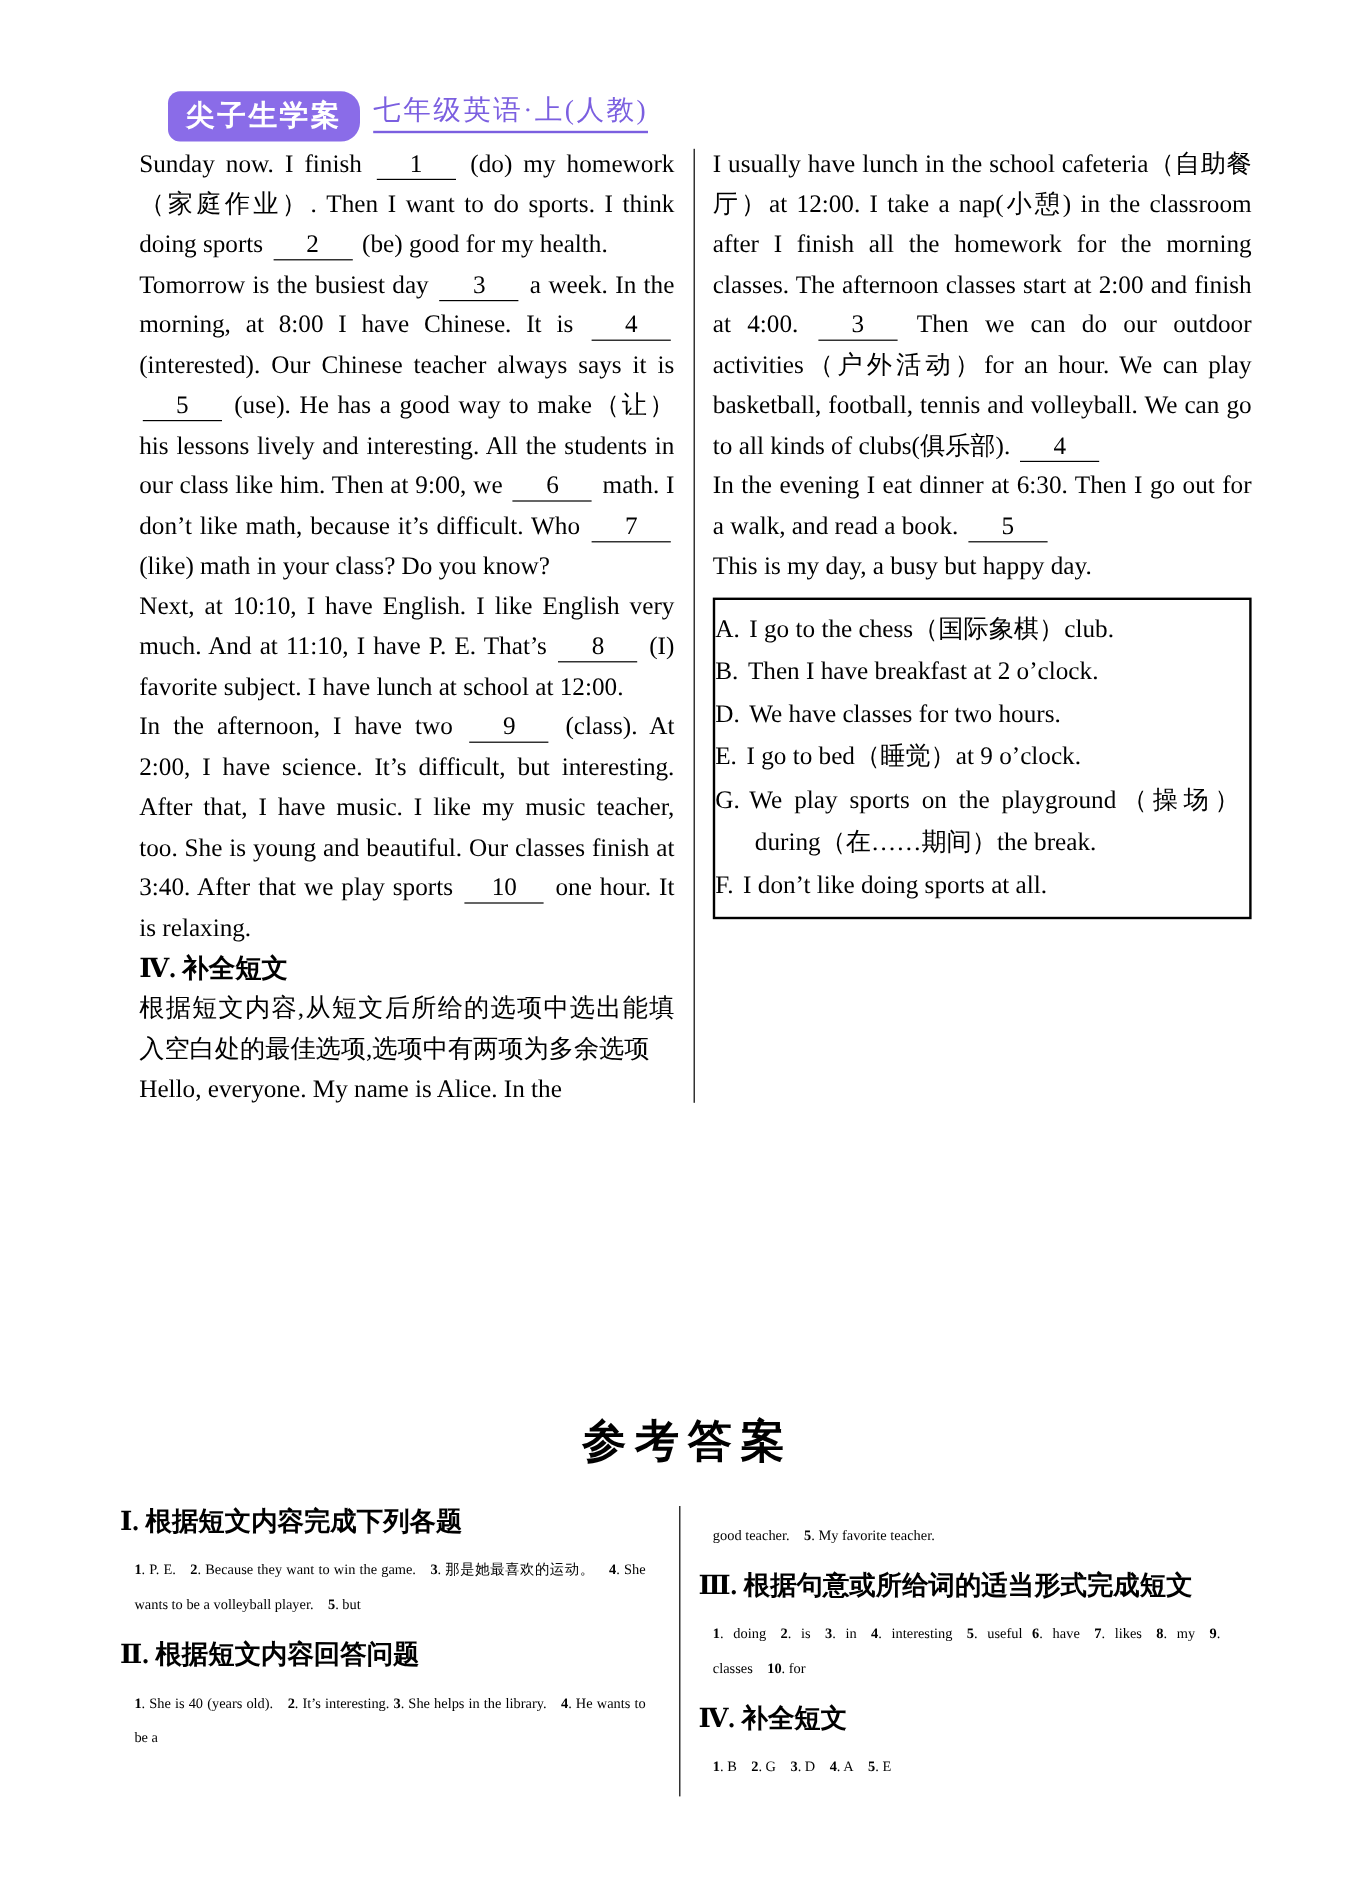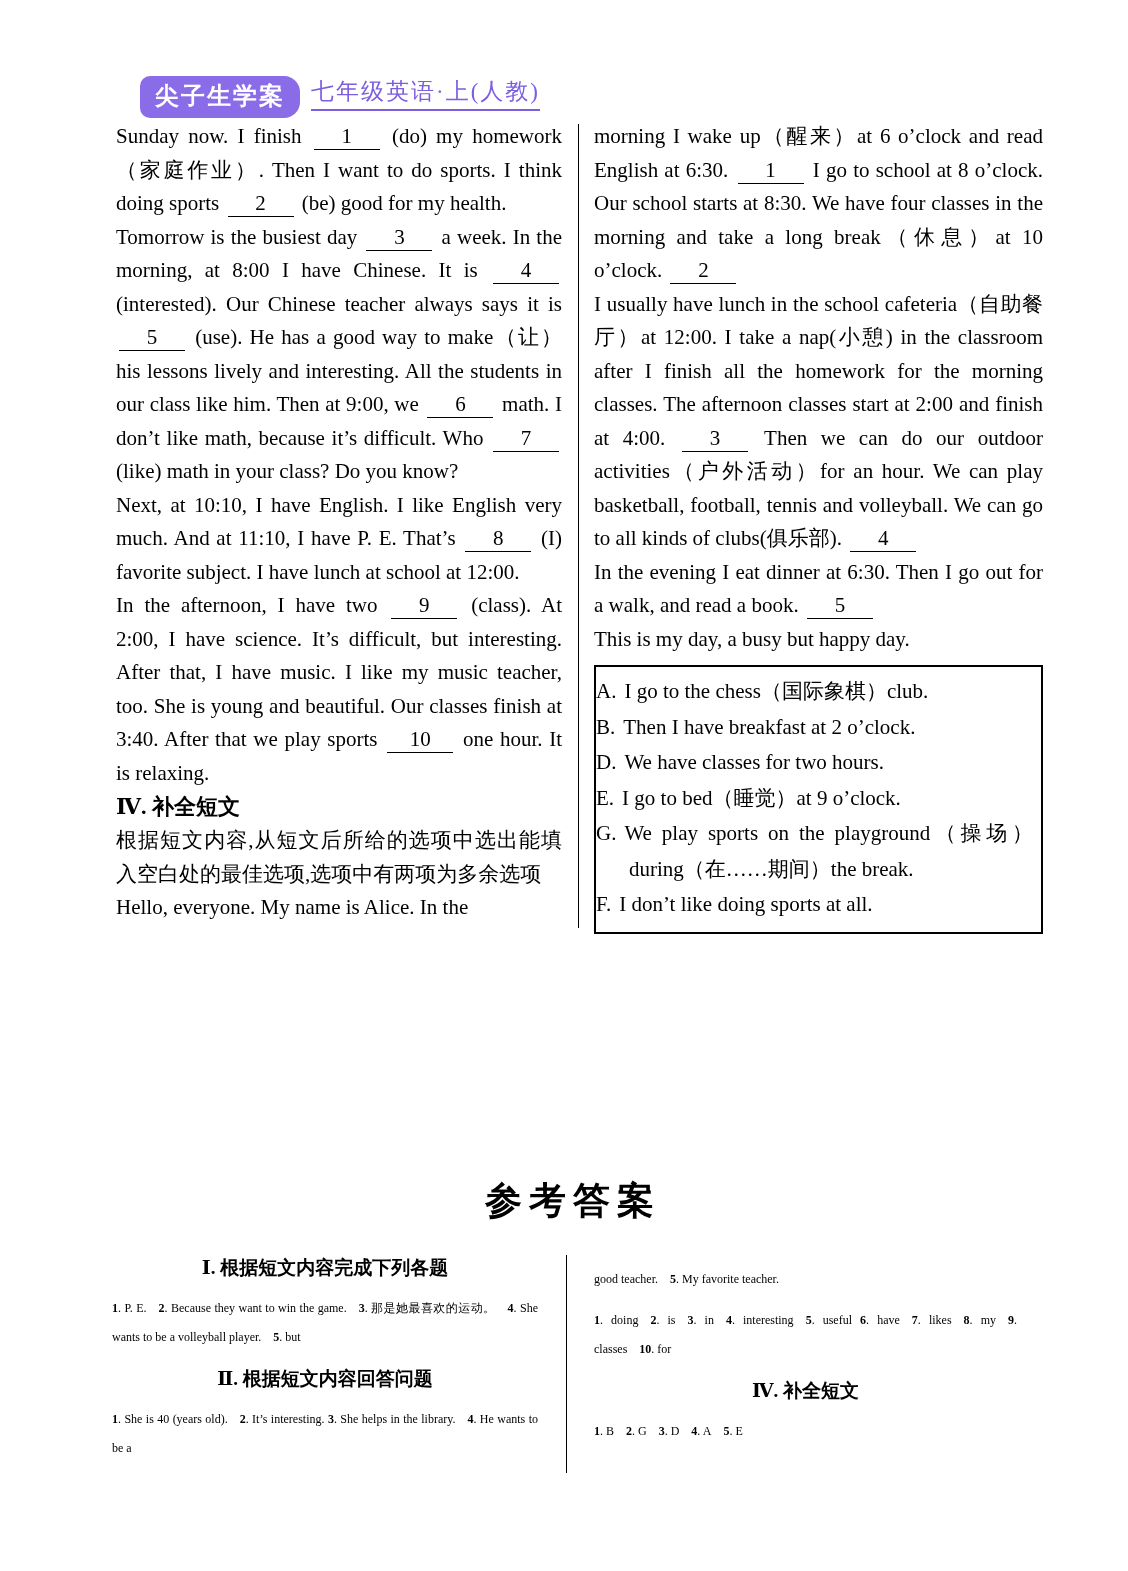--- a/index.html
+++ b/index.html
@@ -46,21 +46,21 @@
   
   .answers-title {
     position:absolute; top:1176px; left:0; width:100%; margin:0;
     text-align:center; font-size:37px; font-weight:bold; letter-spacing:7px; padding-left:18px;
     box-sizing:border-box;
   }
   .answers-section { position:absolute; top:1253px; left:100px; width:930px; display:flex; }
   .ans-left  { width:450px; }
   .ans-right { width:447px; }
   .ans-divider { width:1px; background:#000; margin:2px 15px 2px 16px; }
-  .ans-heading { margin:0; font-size:19px; line-height:29px; font-weight:bold;text-align:center; }
+  .ans-heading { margin:0; font-size:22px; line-height:29px; font-weight:bold; }
   .ans-items   { margin:12px; font-size:12px;   line-height:29px; text-align:justify; }
   .ans-items b { font-weight:bold; }
 </style>
 </head>
 <body>
 
 <div class="page">
 
   <div class="header">
     <span class="badge">尖子生学案</span>
@@ -74,21 +74,20 @@
       <p class="body-par">Next, at 10:10, I have English. I like English very much. And at 11:10, I have P. E. That’s <span class="blank">8</span> (I) favorite subject. I have lunch at school at 12:00.</p>
       <p class="body-par">In the afternoon, I have two <span class="blank">9</span> (class). At 2:00, I have science. It’s difficult, but interesting. After that, I have music. I like my music teacher, too. She is young and beautiful. Our classes finish at 3:40. After that we play sports <span class="blank">10</span> one hour. It is relaxing.</p>
       <p class="section-heading">Ⅳ. 补全短文</p>
       <p class="body-par">根据短文内容,从短文后所给的选项中选出能填入空白处的最佳选项,选项中有两项为多余选项</p>
       <p class="intro-line">Hello, everyone. My name is Alice. In the</p>
     </div>
 
     <div class="v-divider"></div>
 
     <div class="col-right">
-      <p class="body-par">morning I wake up（醒来）at 6 o’clock and read English at 6:30. <span class="blank">1</span> I go to school at 8 o’clock. Our school starts at 8:30. We have four classes in the morning and take a long break（休息）at 10 o’clock. <span class="blank">2</span></p>
       <p class="body-par">I usually have lunch in the school cafeteria（自助餐厅）at 12:00. I take a nap(小憩) in the classroom after I finish all the homework for the morning classes. The afternoon classes start at 2:00 and finish at 4:00. <span class="blank">3</span> Then we can do our outdoor activities（户外活动）for an hour. We can play basketball, football, tennis and volleyball. We can go to all kinds of clubs(俱乐部). <span class="blank">4</span></p>
       <p class="body-par">In the evening I eat dinner at 6:30. Then I go out for a walk, and read a book. <span class="blank">5</span></p>
       <p class="body-par">This is my day, a busy but happy day.</p>
 
       <div class="options-box">
         <p class="option-line">
           <span class="option-label">A.</span><span>I go to the chess（国际象棋）club.</span>
         </p>
         <p class="option-line">
           <span class="option-label">B.</span><span>Then I have breakfast at 2 o’clock.</span>
@@ -116,19 +115,20 @@
       <p class="ans-heading">Ⅰ. 根据短文内容完成下列各题</p>
       <p class="ans-items"><b>1</b>. P. E. <b>2</b>. Because they want to win the game. <b>3</b>. 那是她最喜欢的运动。 <b>4</b>. She wants to be a volleyball player. <b>5</b>. but</p>
       <p class="ans-heading">Ⅱ. 根据短文内容回答问题</p>
       <p class="ans-items"><b>1</b>. She is 40 (years old). <b>2</b>. It’s interesting. <b>3</b>. She helps in the library. <b>4</b>. He wants to be a</p>
     </div>
 
     <div class="ans-divider"></div>
 
     <div class="ans-right">
       <p class="ans-items">good teacher. <b>5</b>. My favorite teacher.</p>
+      <p class="ans-heading">Ⅲ. 根据句意或所给词的适当形式完成短文</p>
       <p class="ans-items"><b>1</b>. doing <b>2</b>. is <b>3</b>. in <b>4</b>. interesting <b>5</b>. useful <b>6</b>. have <b>7</b>. likes <b>8</b>. my <b>9</b>. classes <b>10</b>. for</p>
       <p class="ans-heading">Ⅳ. 补全短文</p>
       <p class="ans-items"><b>1</b>. B <b>2</b>. G <b>3</b>. D <b>4</b>. A <b>5</b>. E</p>
     </div>
   </div>
 
 </div>
 
 </body></html>

